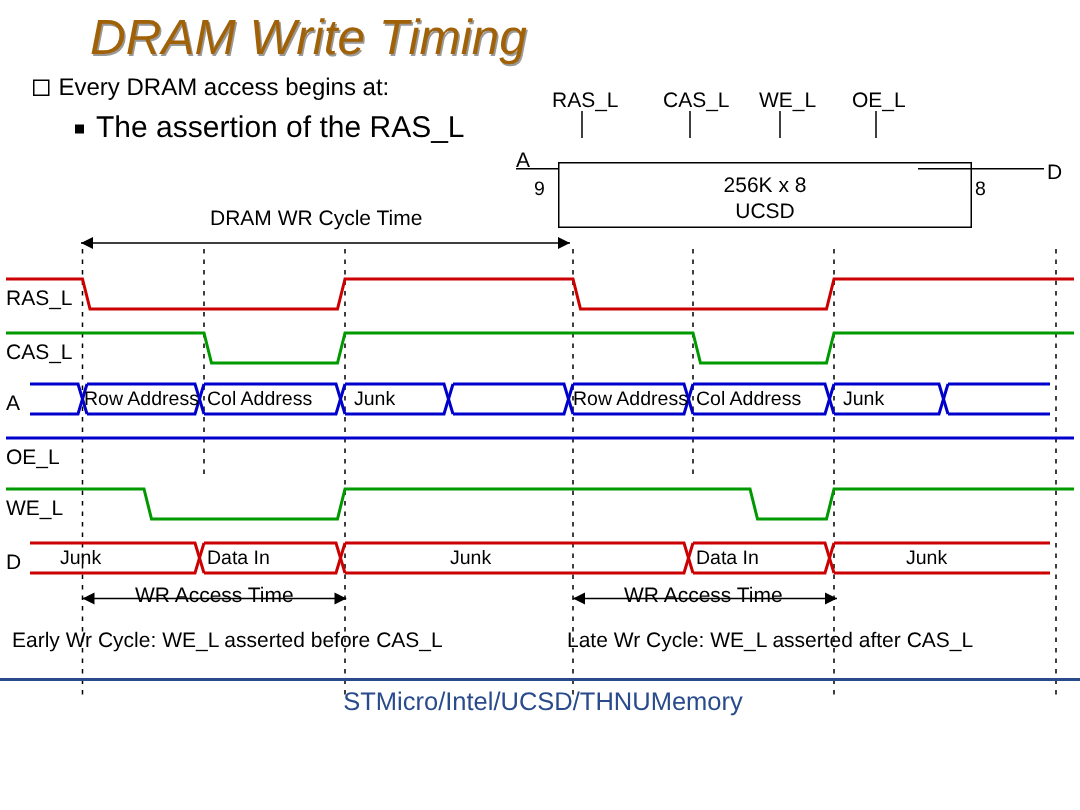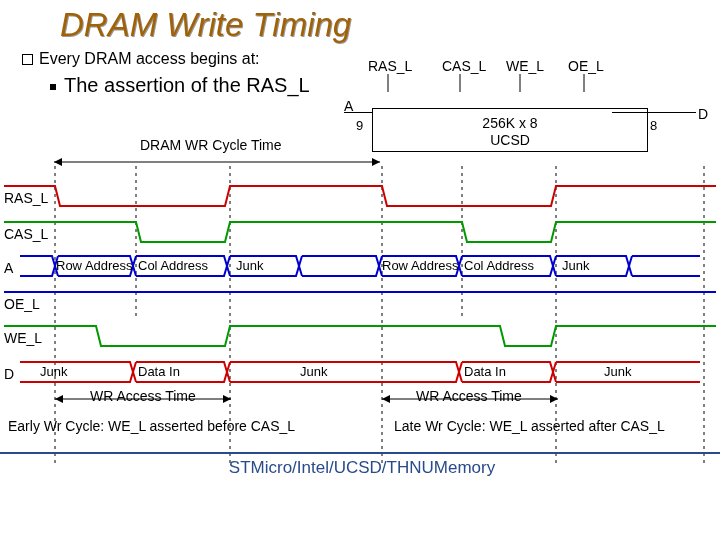--- a/index.html
+++ b/index.html
@@ -224,18 +224,18 @@
 </svg>
 <div class="caption" style="top:388px; left:90px">WR Access Time</div>
 <svg class="wave" style="top:390px; left:382px" width="176" height="18">
   <line x1="0" y1="9" x2="176" y2="9" stroke="#000"></line>
   <polygon points="0,9 8,5 8,13" fill="#000"></polygon>
   <polygon points="176,9 168,5 168,13" fill="#000"></polygon>
 </svg>
 <div class="caption" style="top:388px; left:416px">WR Access Time</div>
 
 <div class="caption" style="top:418px; left:8px">Early Wr Cycle: WE_L asserted before CAS_L</div>
-<div class="caption" style="top:418px; left:394px">Late Wr Cycle: WE_L asserted after CAS_L</div>
+<div class="caption" style="top:418px; left:378px">Late Wr Cycle: WE_L asserted after CAS_L</div>
 
 <div class="footer" style="bottom:62px">
   <span>STMicro/Intel/UCSD/THNU</span>
   <span>Memory</span>
 </div>
 
 </body></html>

